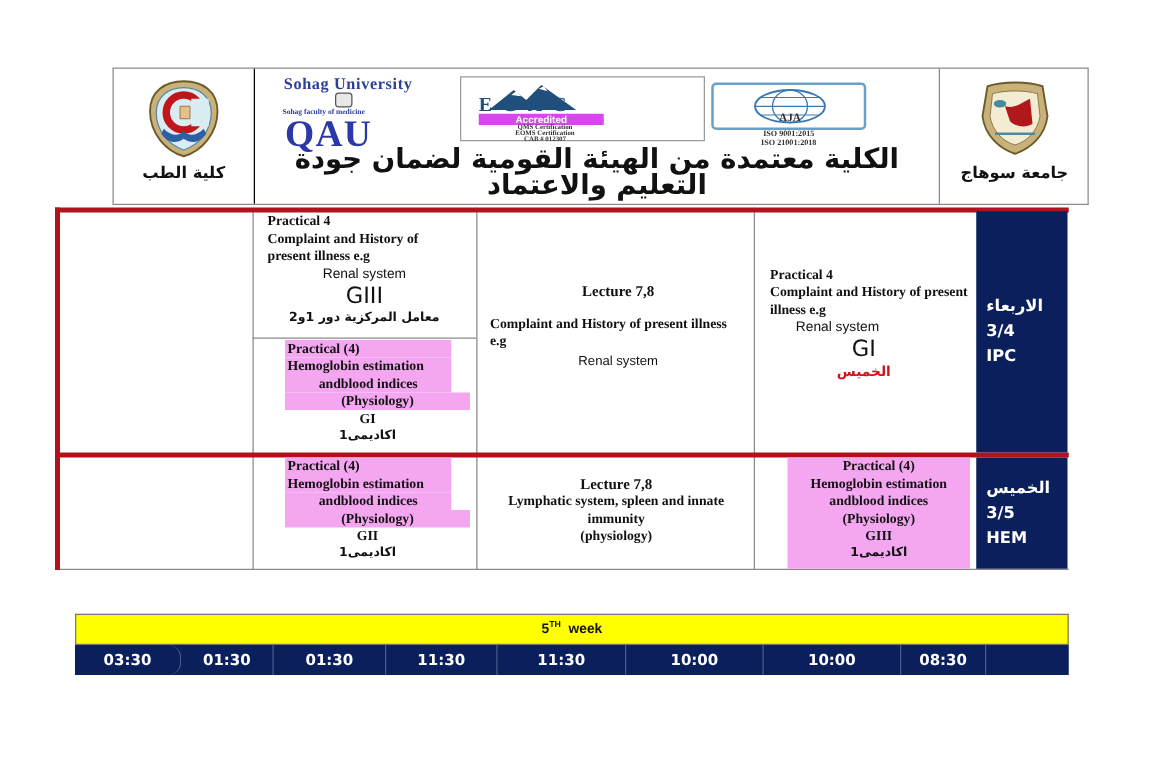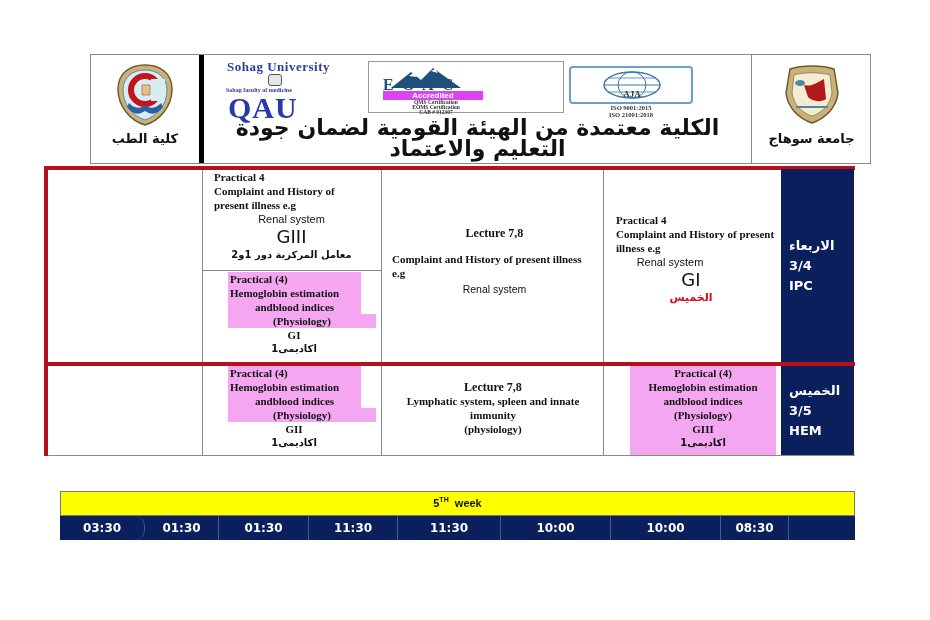--- a/index.html
+++ b/index.html
@@ -2,21 +2,21 @@
 <html><head>
 <meta charset="utf-8">
 <style>
   * { box-sizing: border-box; margin: 0; padding: 0; }
   html, body { width: 930px; height: 620px; background: #ffffff; overflow: hidden; }
   body { position: relative; font-family: "Liberation Serif", serif; color: #111; }
 
   
   .header { position: absolute; left: 90px; top: 54px; width: 781px; height: 110px; border: 1px solid #8a8a8a; }
   .hcell { position: absolute; top: 0; height: 100%; }
-  .h-left { left: 0; width: 113px; border-right: 5px solid #000000; }
+  .h-left { left: 0; width: 113px; border-right: 1px solid #000000; }
   .h-mid { left: 113px; width: 548px; border-right: 1px solid #8a8a8a; }
   .h-right { left: 661px; width: 119px; }
 
   .crest { position: absolute; left: 50%; transform: translateX(-50%); top: 8px; width: 60px; height: 64px; }
   .crest-caption { position: absolute; left: 0; right: 0; top: 76px; text-align: center; font-family: "DejaVu Sans", sans-serif; font-size: 13px; font-weight: bold; direction: rtl; }
 
   .qau-logo { position: absolute; left: 12px; top: 4px; width: 125px; height: 62px; }
   .qau-arc { position: absolute; left: 0; top: 0; width: 125px; font-family: "Liberation Serif", serif; font-weight: bold; font-size: 13px; color: #2d3d9a; text-align: center; letter-spacing: 0.5px; }
   .qau-sub { position: absolute; left: 10px; top: 28px; font-size: 6px; color: #2d3d9a; font-weight: bold; }
   .qau-emblem { position: absolute; left: 52px; top: 15px; width: 14px; height: 12px; border: 1px solid #555; border-radius: 3px; background: #e8e8e8; }

